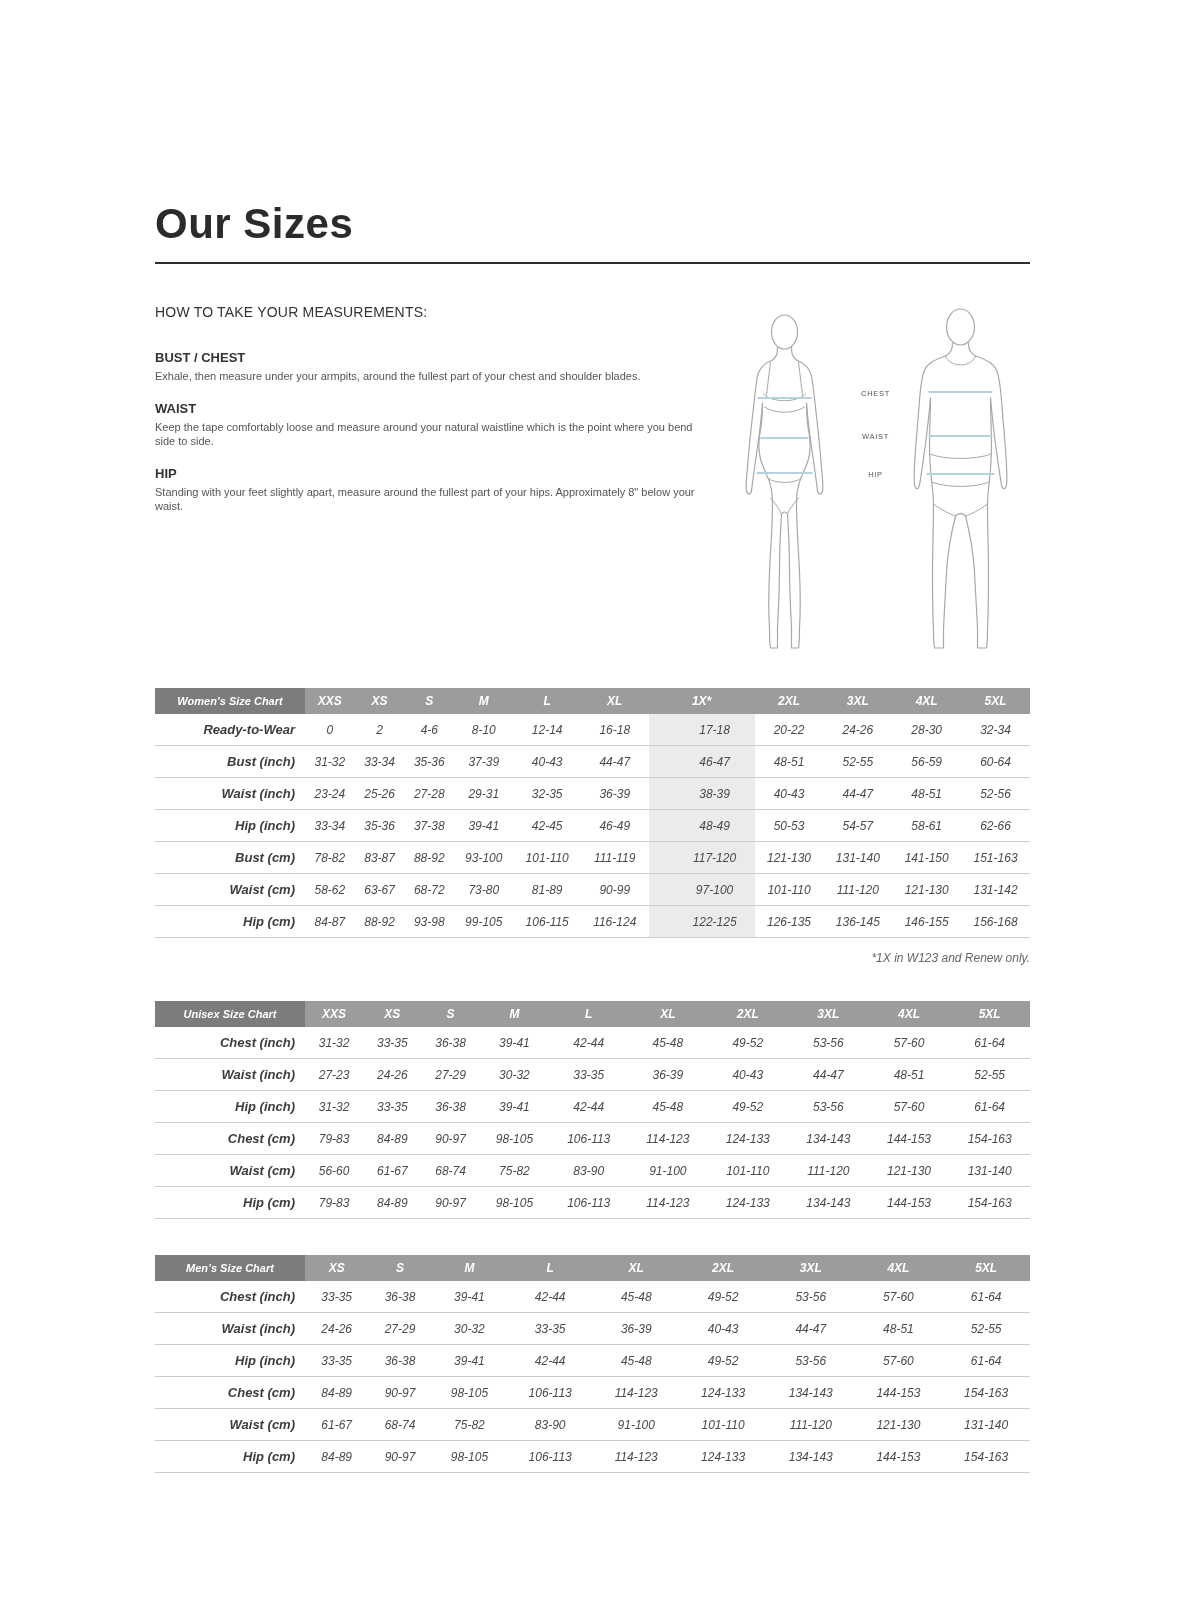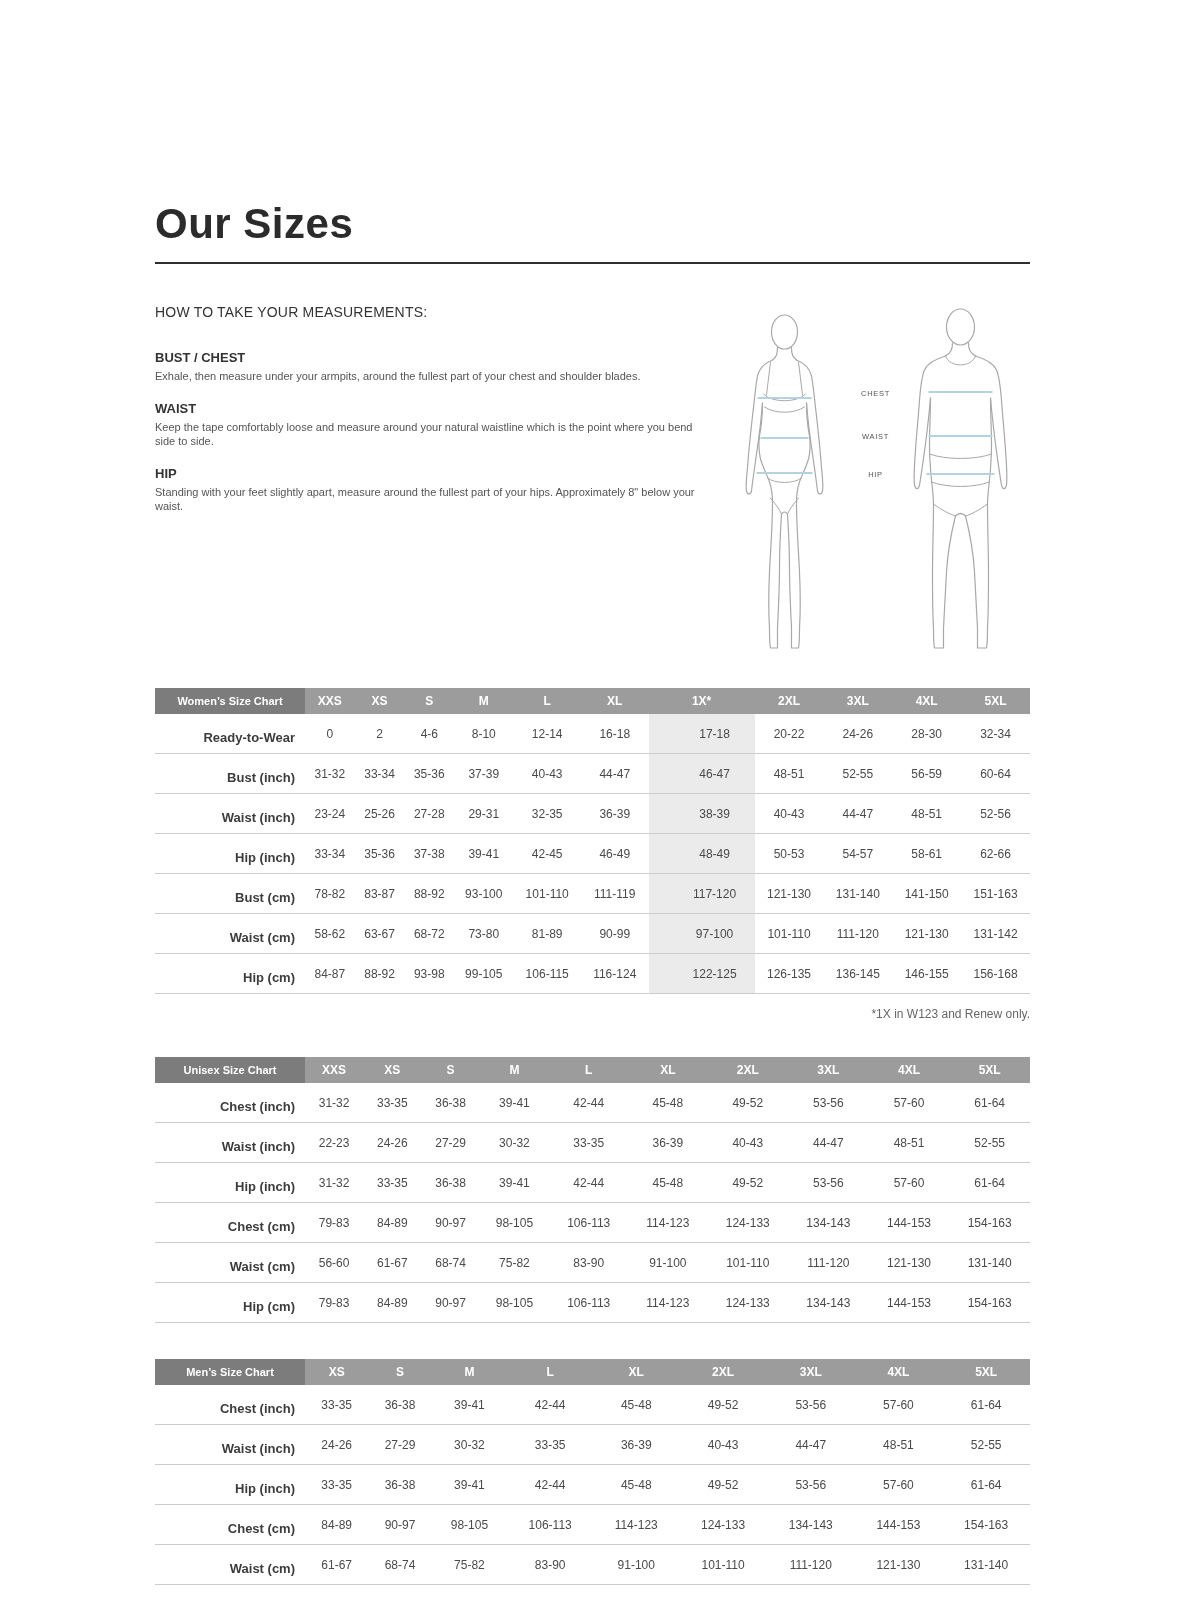--- a/index.html
+++ b/index.html
@@ -25,30 +25,30 @@
   .section h3 { font-size: 13px; font-weight: bold; color: #333; margin: 0 0 4px 0; }
   .section p { font-size: 11px; color: #555; margin: 0; line-height: 1.32; }
 
   .figures { margin-left: auto; width: 305px; }
   .outline { fill: none; stroke: #a8a8a8; stroke-width: 1.2; stroke-linecap: round; stroke-linejoin: round; }
   .garment { fill: none; stroke: #a8a8a8; stroke-width: 1; stroke-linecap: round; }
   .measure-line { stroke: #b5d3de; stroke-width: 2; }
   .fig-label { font-size: 7.5px; fill: #555; letter-spacing: 0.7px; font-family: "Liberation Sans", sans-serif; }
 
   .tables-area { margin-top: 12px; }
-  .table-block { margin-bottom: 36px; }
+  .table-block { margin-bottom: 36px; font-style: italic; }
   table { width: 100%; border-collapse: collapse; }
   thead th {
     background: #9c9c9c; color: #fff; font-size: 12px; font-weight: bold;
     padding: 6px 2px; text-align: center;
   }
   thead th.t-title { background: #7c7c7c; font-size: 11px; width: 150px; }
   tbody th.row-label {
     text-align: right; font-weight: bold; font-size: 13px; color: #3c3c3c;
-    padding: 16px 10px 8px 0; border-bottom: 1px solid #cccccc; white-space: nowrap;
+    padding: 8px 10px 8px 0; border-bottom: 1px solid #cccccc; white-space: nowrap;
   }
   tbody td {
     text-align: center; font-size: 12px; color: #4a4a4a;
     padding: 8px 2px; border-bottom: 1px solid #cccccc;
   }
   td.hl { background: #ebebeb; padding-left: 28px; }
   .footnote { text-align: right; font-size: 12px; color: #666; margin-top: 13px; }
 </style>
 </head>
 <body>
@@ -279,21 +279,21 @@
               <td>39-41</td>
               <td>42-44</td>
               <td>45-48</td>
               <td>49-52</td>
               <td>53-56</td>
               <td>57-60</td>
               <td>61-64</td>
             </tr>
             <tr>
               <th class="row-label">Waist (inch)</th>
-              <td>22-23</td>
+              <td>27-23</td>
               <td>24-26</td>
               <td>27-29</td>
               <td>30-32</td>
               <td>33-35</td>
               <td>36-39</td>
               <td>40-43</td>
               <td>44-47</td>
               <td>48-51</td>
               <td>52-55</td>
             </tr>

